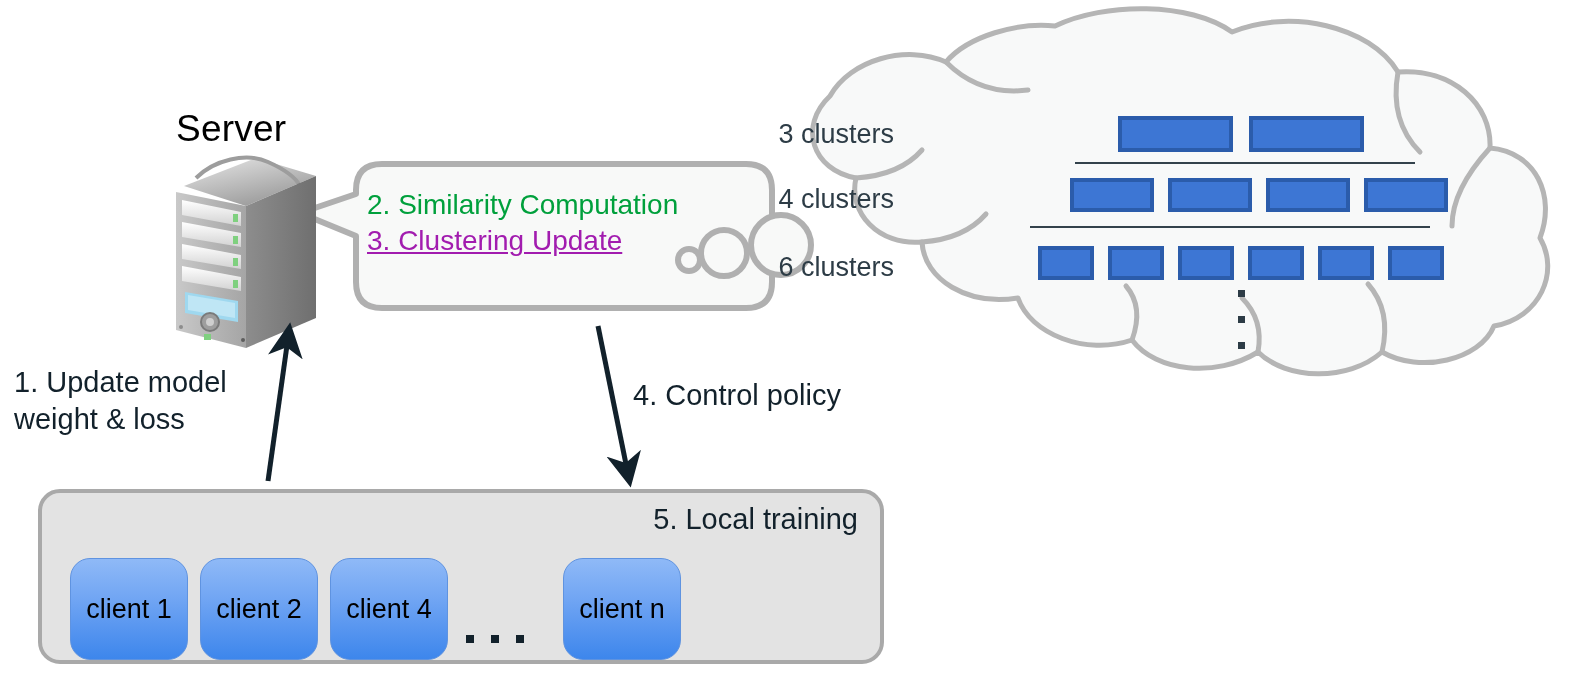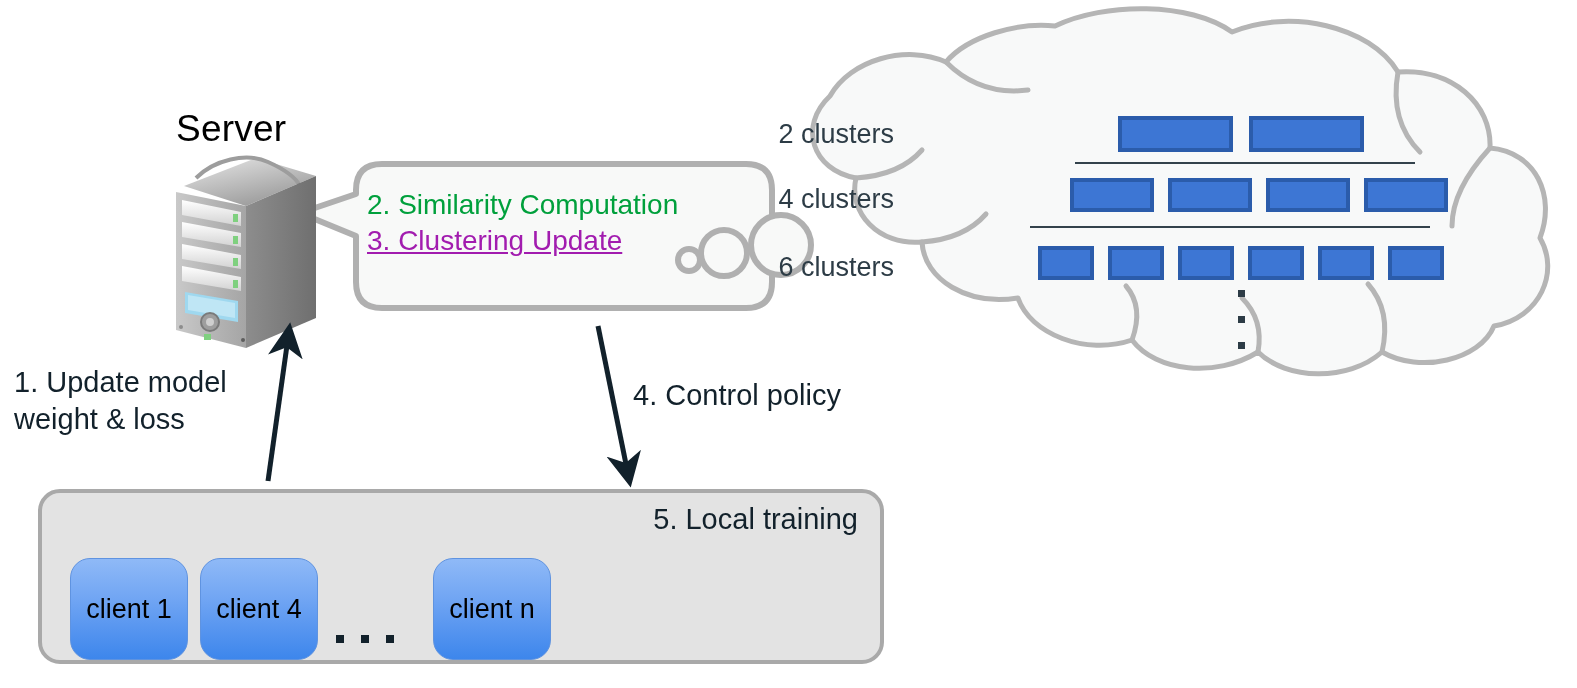--- a/index.html
+++ b/index.html
@@ -207,21 +207,21 @@
 
   <div class="layer" id="html-layer">
 
     <div id="server-title">Server</div>
 
     <div id="bubble-text">
       <span class="ln" id="bubble-line-2">2. Similarity Computation</span>
       <span class="ln" id="bubble-line-3">3. Clustering Update</span>
     </div>
 
-    <div class="cluster-label" id="cl-2">2 clusters</div>
+    <div class="cluster-label" id="cl-2">3 clusters</div>
     <div class="cluster-label" id="cl-4">4 clusters</div>
     <div class="cluster-label" id="cl-6">6 clusters</div>
 
     <div class="cluster-row" id="row-2">
       <div class="cbox"></div>
       <div class="cbox"></div>
     </div>
     <div class="cluster-row" id="row-4">
       <div class="cbox"></div>
       <div class="cbox"></div>
@@ -247,20 +247,21 @@
     </div>
 
     <div class="step-label" id="label-1">1. Update model
 weight &amp; loss</div>
     <div class="step-label" id="label-4">4. Control policy</div>
 
     <div id="clients-panel">
       <div id="local-training-label">5. Local training</div>
       <div id="clients-row">
         <div class="client-box">client 1</div>
+        <div class="client-box">client 2</div>
         <div class="client-box">client 4</div>
         <div id="client-ellipsis">
           <i></i>
             <i></i>
             <i></i>
         </div>
         <div class="client-box">client n</div>
       </div>
     </div>
 

